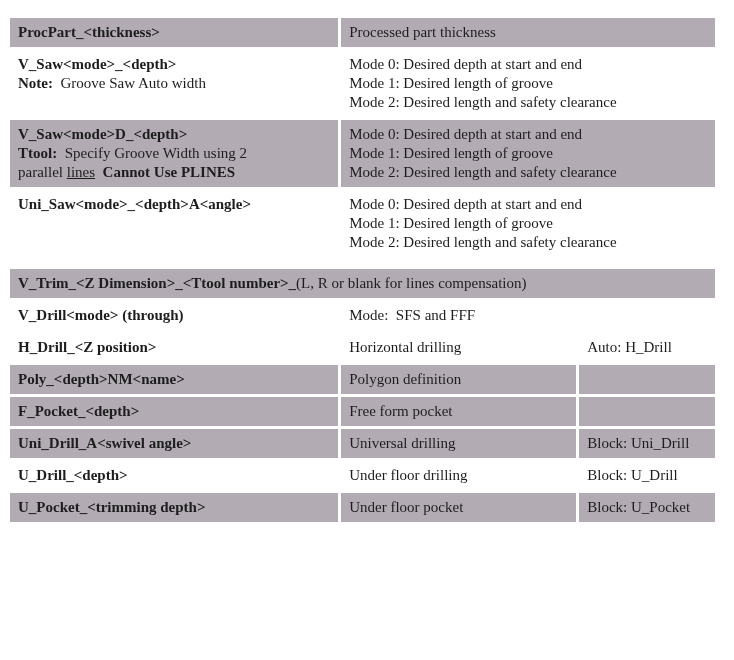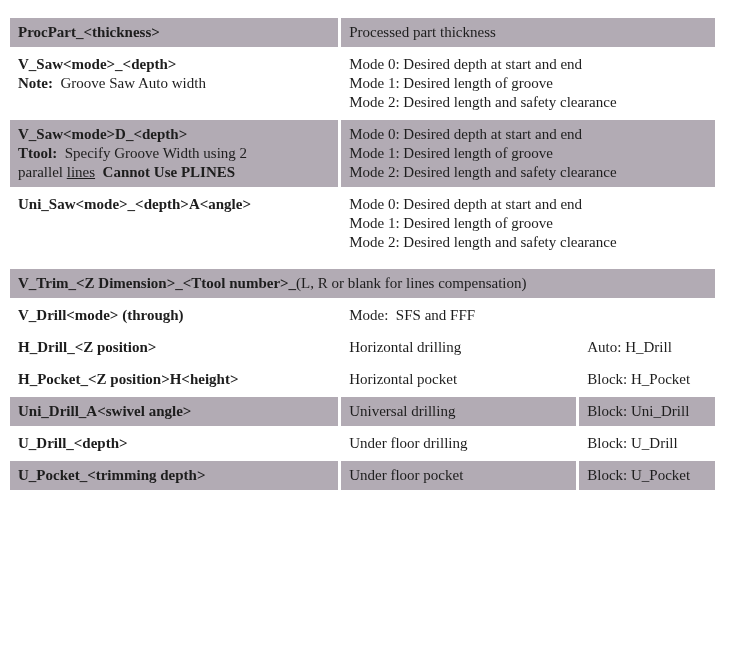--- a/index.html
+++ b/index.html
@@ -115,30 +115,37 @@
           <td>
             <div class="line"><span class="b">H_Drill_&lt;Z position&gt;</span></div>
           </td>
           <td>
             <div class="line"><span>Horizontal drilling</span></div>
           </td>
           <td>
             <div class="line"><span>Auto: H_Drill</span></div>
           </td>
         </tr>
-        <tr>
+        <tr class="shaded">
           <td>
-            <div class="line"><span class="b">H_Pocket_&lt;Z position&gt;H&lt;height&gt;</span></div>
+            <div class="line"><span class="b">Poly_&lt;depth&gt;NM&lt;name&gt;</span></div>
           </td>
           <td>
-            <div class="line"><span>Horizontal pocket</span></div>
+            <div class="line"><span>Polygon definition</span></div>
+          </td>
+          <td></td>
+        </tr>
+        <tr class="shaded">
+          <td>
+            <div class="line"><span class="b">F_Pocket_&lt;depth&gt;</span></div>
           </td>
           <td>
-            <div class="line"><span>Block: H_Pocket</span></div>
+            <div class="line"><span>Free form pocket</span></div>
           </td>
+          <td></td>
         </tr>
         <tr class="shaded">
           <td>
             <div class="line"><span class="b">Uni_Drill_A&lt;swivel angle&gt;</span></div>
           </td>
           <td>
             <div class="line"><span>Universal drilling</span></div>
           </td>
           <td>
             <div class="line"><span>Block: Uni_Drill</span></div>

